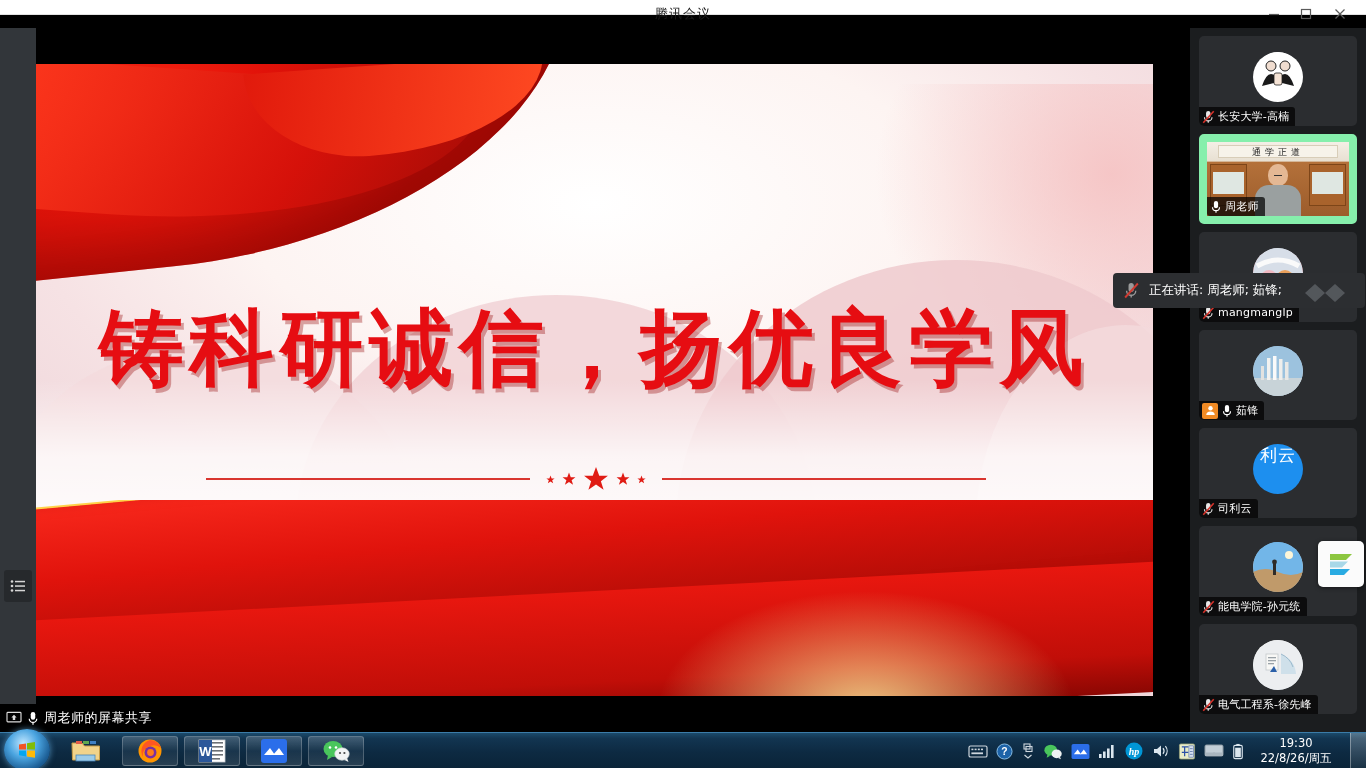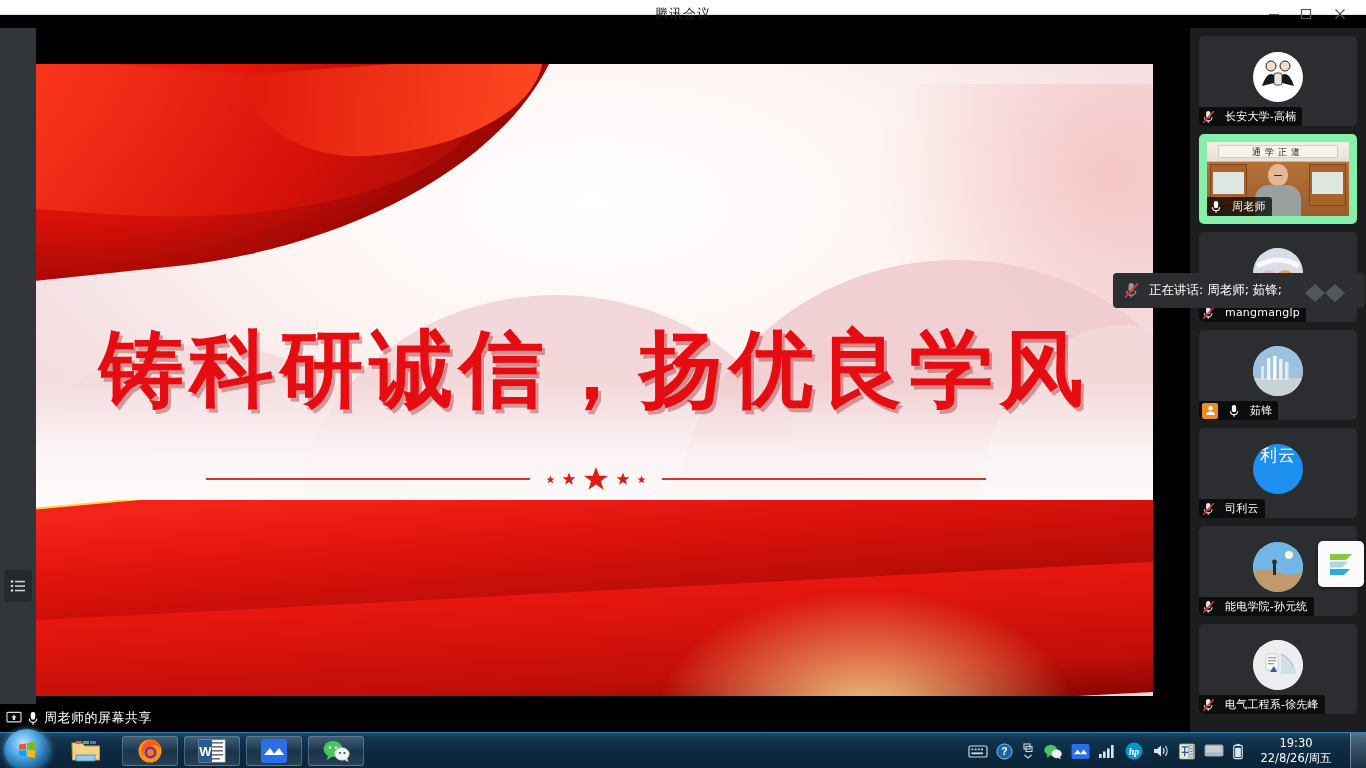--- a/index.html
+++ b/index.html
@@ -111,21 +111,20 @@
   
   #slide-title {
     position: absolute; left: 0; top: 228px; width: 1117px;
     text-align: center;
     font-family: "DejaVu Sans", "Liberation Sans", sans-serif;
     font-size: 84px; font-weight: bold;
     color: #e60d12;
     letter-spacing: 6px;
     text-shadow: 3px 4px 0 rgba(150,10,10,.35);
     white-space: nowrap;
-    margin-top: 21px;
   }
 
   
   #divider {
     position: absolute; left: 170px; top: 400px; width: 780px; height: 30px;
     display: flex; align-items: center; justify-content: center; gap: 0;
   }
   .divline { height: 2px; background: #d9352f; flex: 1; }
   .stars { display: flex; align-items: center; gap: 7px; padding: 0 16px; color: #e01b14; }
   .star { display: block; }
@@ -201,21 +200,21 @@
   }
   .avatar-circle {
     position: absolute; left: 50%; top: 46%;
     transform: translate(-50%,-50%);
     width: 50px; height: 50px; border-radius: 50%;
     overflow: hidden;
     display: flex; align-items: flex-start; justify-content: center;
   }
   .namebar {
     position: absolute; left: 0; bottom: 0; height: 19px;
-    display: flex; align-items: center; gap: 10px;
+    display: flex; align-items: center; gap: 3px;
     background: rgba(0,0,0,.72);
     padding: 0 6px 0 3px;
     border-radius: 0 3px 0 3px;
   }
   .nm { font-size: 11px; color: #fff; white-space: nowrap; letter-spacing: .2px;}
   .host-badge {
     width: 16px; height: 16px; background: #f08a24; border-radius: 2px;
     display: flex; align-items: center; justify-content: center;
   }
 

